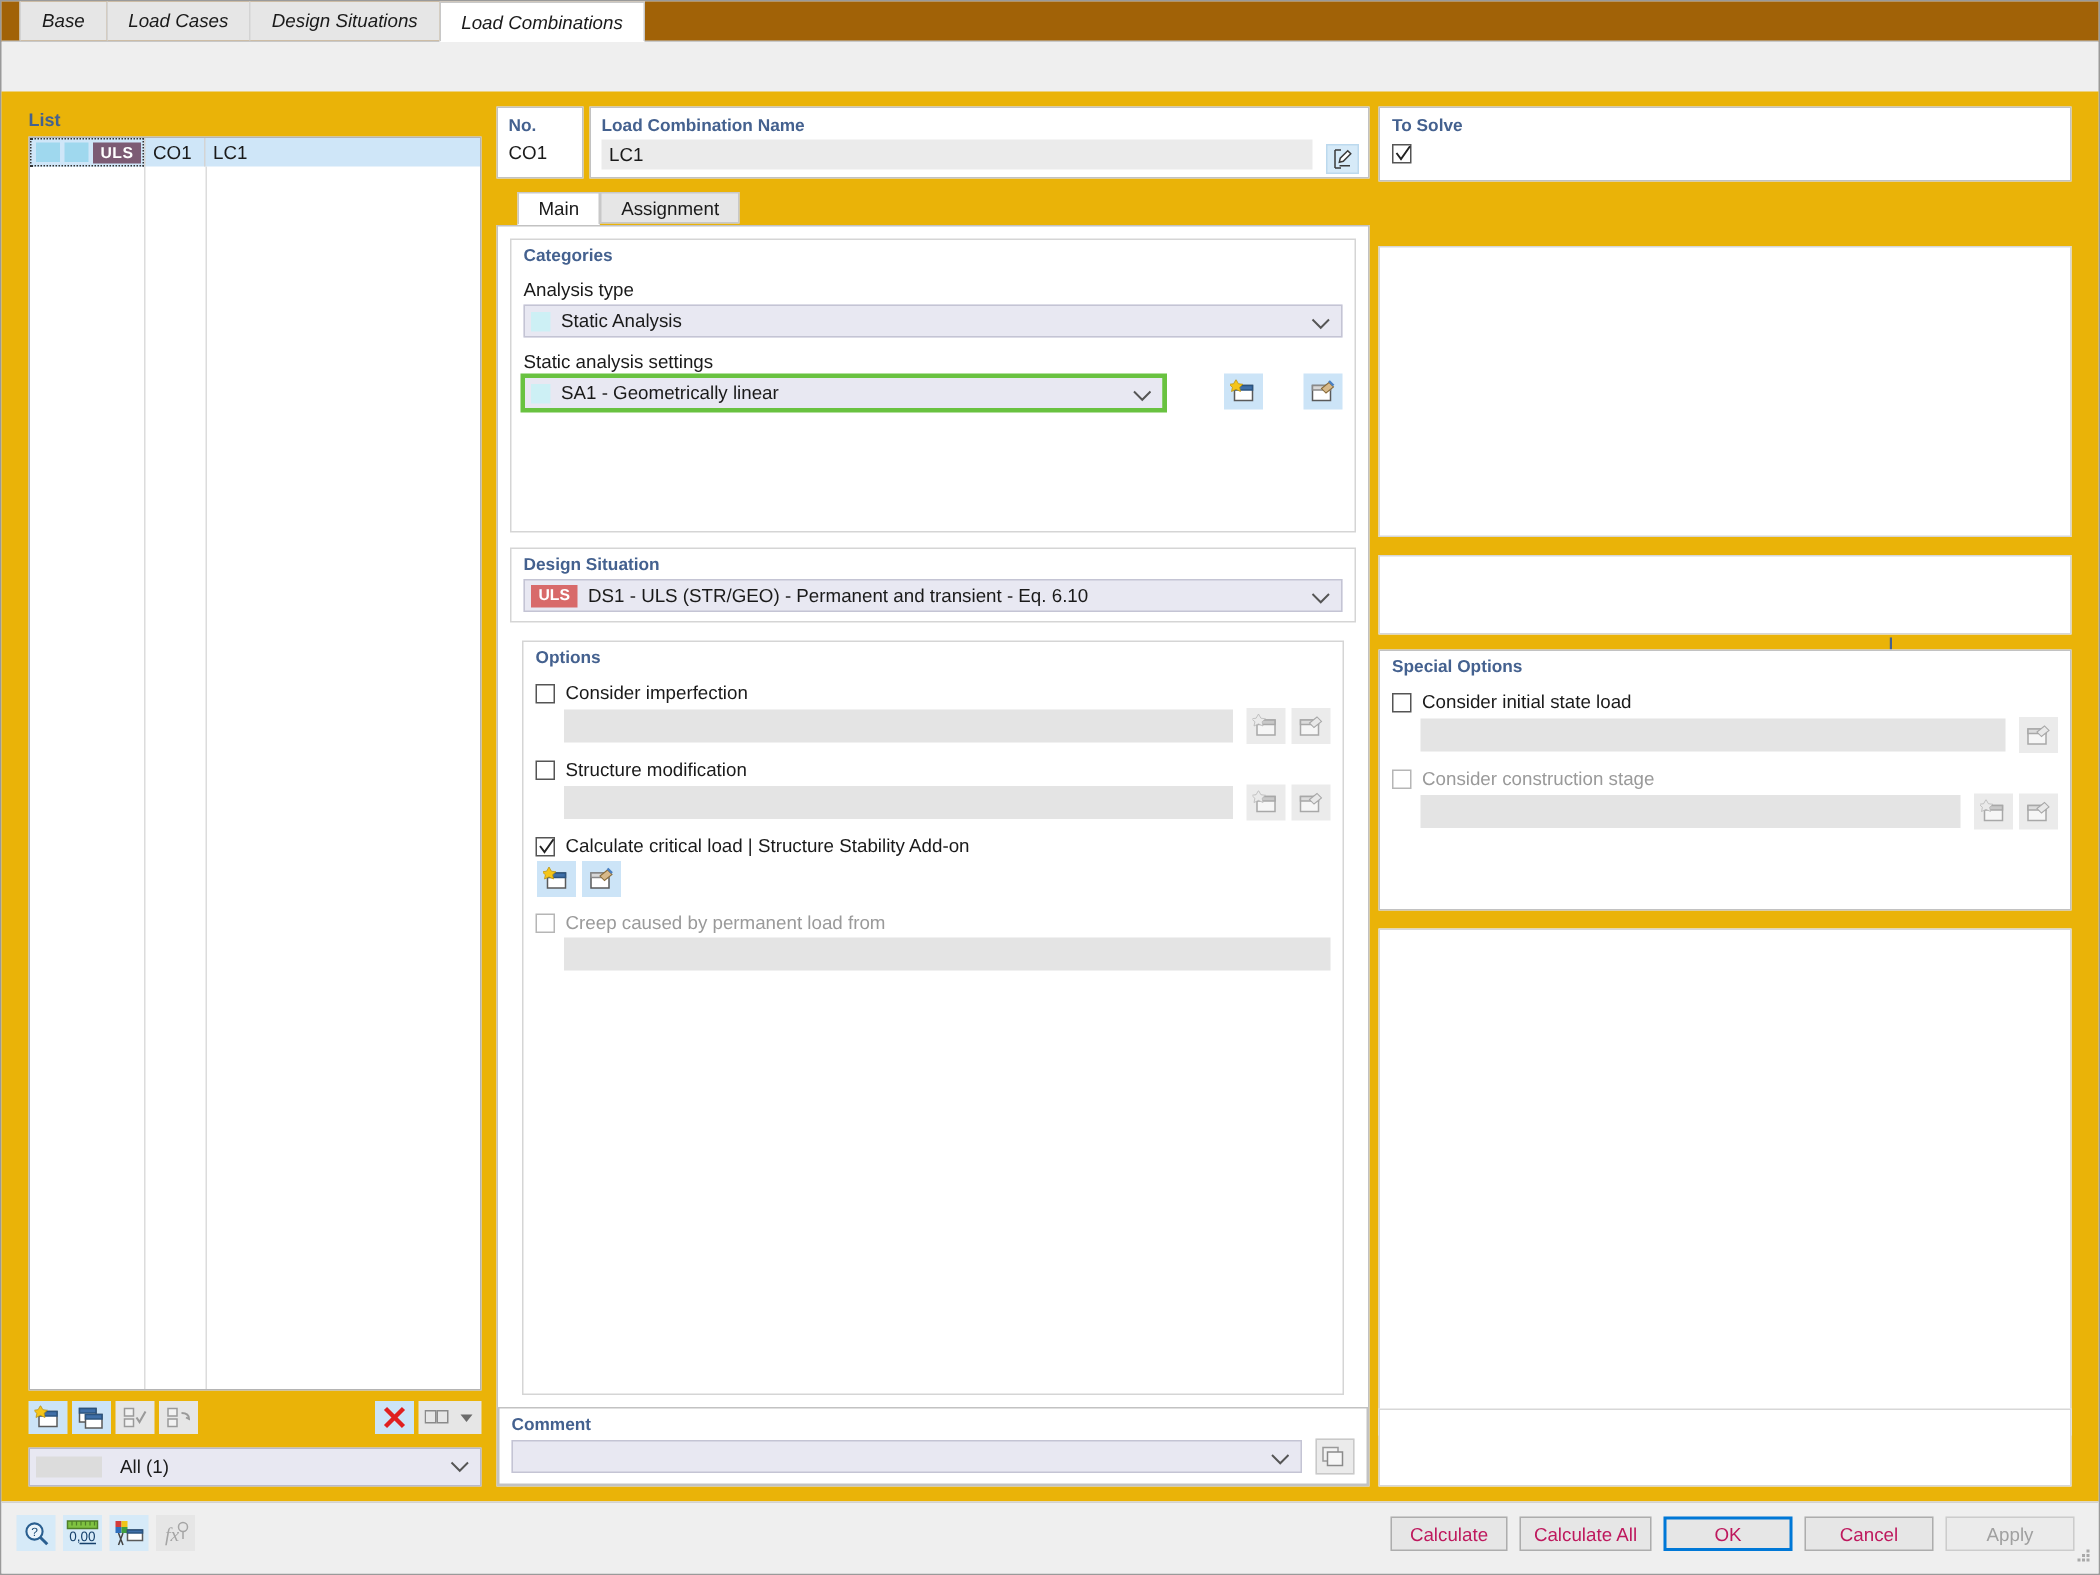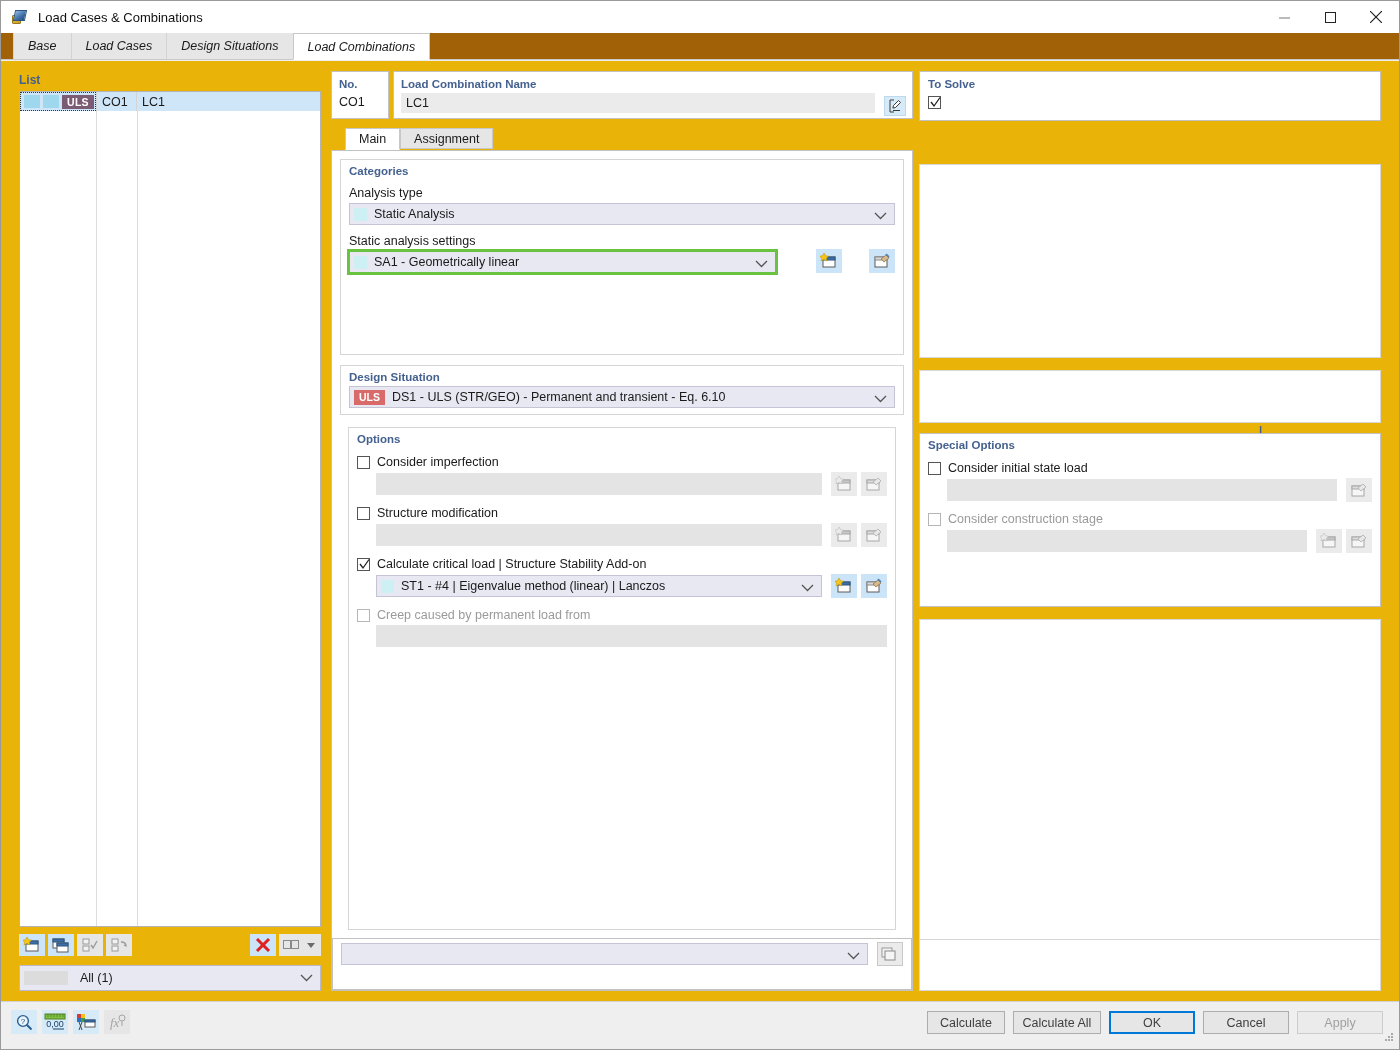--- a/index.html
+++ b/index.html
@@ -152,55 +152,30 @@
   
   .footer { position:absolute; left:0; right:0; bottom:0; height:48px;
             background:#efefef; border-top:1px solid #d2d2d2; }
   .foot-left { position:absolute; left:10px; top:8px; display:flex; gap:5px; }
   .foot-icon { width:26px; height:24px; background:#d6eaf8; display:flex;
                align-items:center; justify-content:center; }
   .foot-icon.dis { background:#e6e6e6; }
   .foot-right { position:absolute; right:16px; top:9px; display:flex; gap:8px; }
   .btn { height:23px; min-width:78px; background:#e6e6e6; border:1px solid #adadad;
          font-size:12.5px; display:flex; align-items:center; justify-content:center;
-         font-family:"Liberation Sans",sans-serif; color:#404040; }
+         font-family:"Liberation Sans",sans-serif; color:#be185d; }
   .btn.primary { border:2px solid #0078d7; background:#e6e6e6; }
   .btn.dis { color:#a0a0a0; border-color:#cccccc; background:#ebebeb; }
   .grip { position:absolute; right:4px; bottom:3px; }
 </style>
 </head>
 <body>
 
 <div class="window">
 
-  <div class="titlebar">
-    <div class="title-icon">
-      <div class="cube2"></div>
-        <div class="cube"></div>
-    </div>
-    <div class="title-text">Load Cases &amp; Combinations</div>
-    <div class="win-btns">
-      <div class="win-btn">
-        <svg width="11" height="11">
-            <line x1="0" y1="6" x2="11" y2="6" stroke="#777" stroke-width="1"></line>
-          </svg>
-      </div>
-      <div class="win-btn">
-        <svg width="11" height="11">
-            <rect x="0.5" y="0.5" width="10" height="10" fill="none" stroke="#222" stroke-width="1"></rect>
-          </svg>
-      </div>
-      <div class="win-btn">
-        <svg width="12" height="12">
-            <line x1="0" y1="0" x2="12" y2="12" stroke="#222" stroke-width="1.2"></line>
-            <line x1="12" y1="0" x2="0" y2="12" stroke="#222" stroke-width="1.2"></line>
-          </svg>
-      </div>
-    </div>
-  </div>
 
   <div class="tabstrip">
     <div class="tab">Base</div>
     <div class="tab">Load Cases</div>
     <div class="tab">Design Situations</div>
     <div class="tab active">Load Combinations</div>
   </div>
 
   <div class="body-area">
 
@@ -415,29 +390,20 @@
 
           <div class="chk-row">
             <div class="chk">
               <svg width="11" height="11" viewBox="0 0 11 11">
                   <polyline points="1,5 4,9 10,0.5" fill="none" stroke="#222" stroke-width="1.3"></polyline>
                 </svg>
             </div>
             <div class="chk-lbl">Calculate critical load | Structure Stability Add-on</div>
           </div>
           <div class="row-flex" style="margin-right:8px;">
-            <div class="combo" style="flex:1; margin-left:27px; margin-right:0;">
-              <div class="sw"></div>
-              <div class="txt">ST1 - #4 | Eigenvalue method (linear) | Lanczos</div>
-              <div class="arrow">
-                <svg width="13" height="8" viewBox="0 0 13 8">
-                    <polyline points="1,1 6.5,6.5 12,1" fill="none" stroke="#555" stroke-width="1.3"></polyline>
-                  </svg>
-              </div>
-            </div>
             <div class="icon-btn on" style="margin-left:9px; margin-top:3px">
               <svg width="18" height="16" viewBox="0 0 18 16">
                 <rect x="3" y="4" width="12" height="10" fill="#fff" stroke="#5a5a5a"></rect>
                 <rect x="3" y="4" width="12" height="3" fill="#3f6fa8" stroke="#2b5480"></rect>
                 <polygon points="4,0 5.6,2.8 8.6,3.2 6.4,5.2 7,8 4,6.6 1,8 1.6,5.2 -0.6,3.2 2.4,2.8" fill="#f5c518" stroke="#b8900d" stroke-width=".5"></polygon>
               </svg>
             </div>
             <div class="icon-btn on" style="margin-left:4px; margin-top:3px">
               <svg width="18" height="16" viewBox="0 0 18 16">
                 <rect x="2" y="4" width="12" height="10" fill="#fff" stroke="#5a5a5a"></rect>
@@ -451,20 +417,21 @@
           <div class="chk-row">
             <div class="chk dis"></div>
             <div class="chk-lbl dis">Creep caused by permanent load from</div>
           </div>
           <div class="row-flex" style="margin-right:8px;">
             <div class="grey-field"></div>
           </div>
         </div>
 
         <div class="comment-grp">
+          <div class="grp-title">Comment</div>
           <div class="row-flex" style="margin-right:8px;">
             <div class="combo" style="flex:1; margin-right:0;">
               <div class="txt"></div>
               <div class="arrow">
                 <svg width="13" height="8" viewBox="0 0 13 8">
                     <polyline points="1,1 6.5,6.5 12,1" fill="none" stroke="#555" stroke-width="1.3"></polyline>
                   </svg>
               </div>
             </div>
             <div class="icon-btn off" style="margin-left:9px; margin-top:3px; border:1px solid #c9c9c9;">

